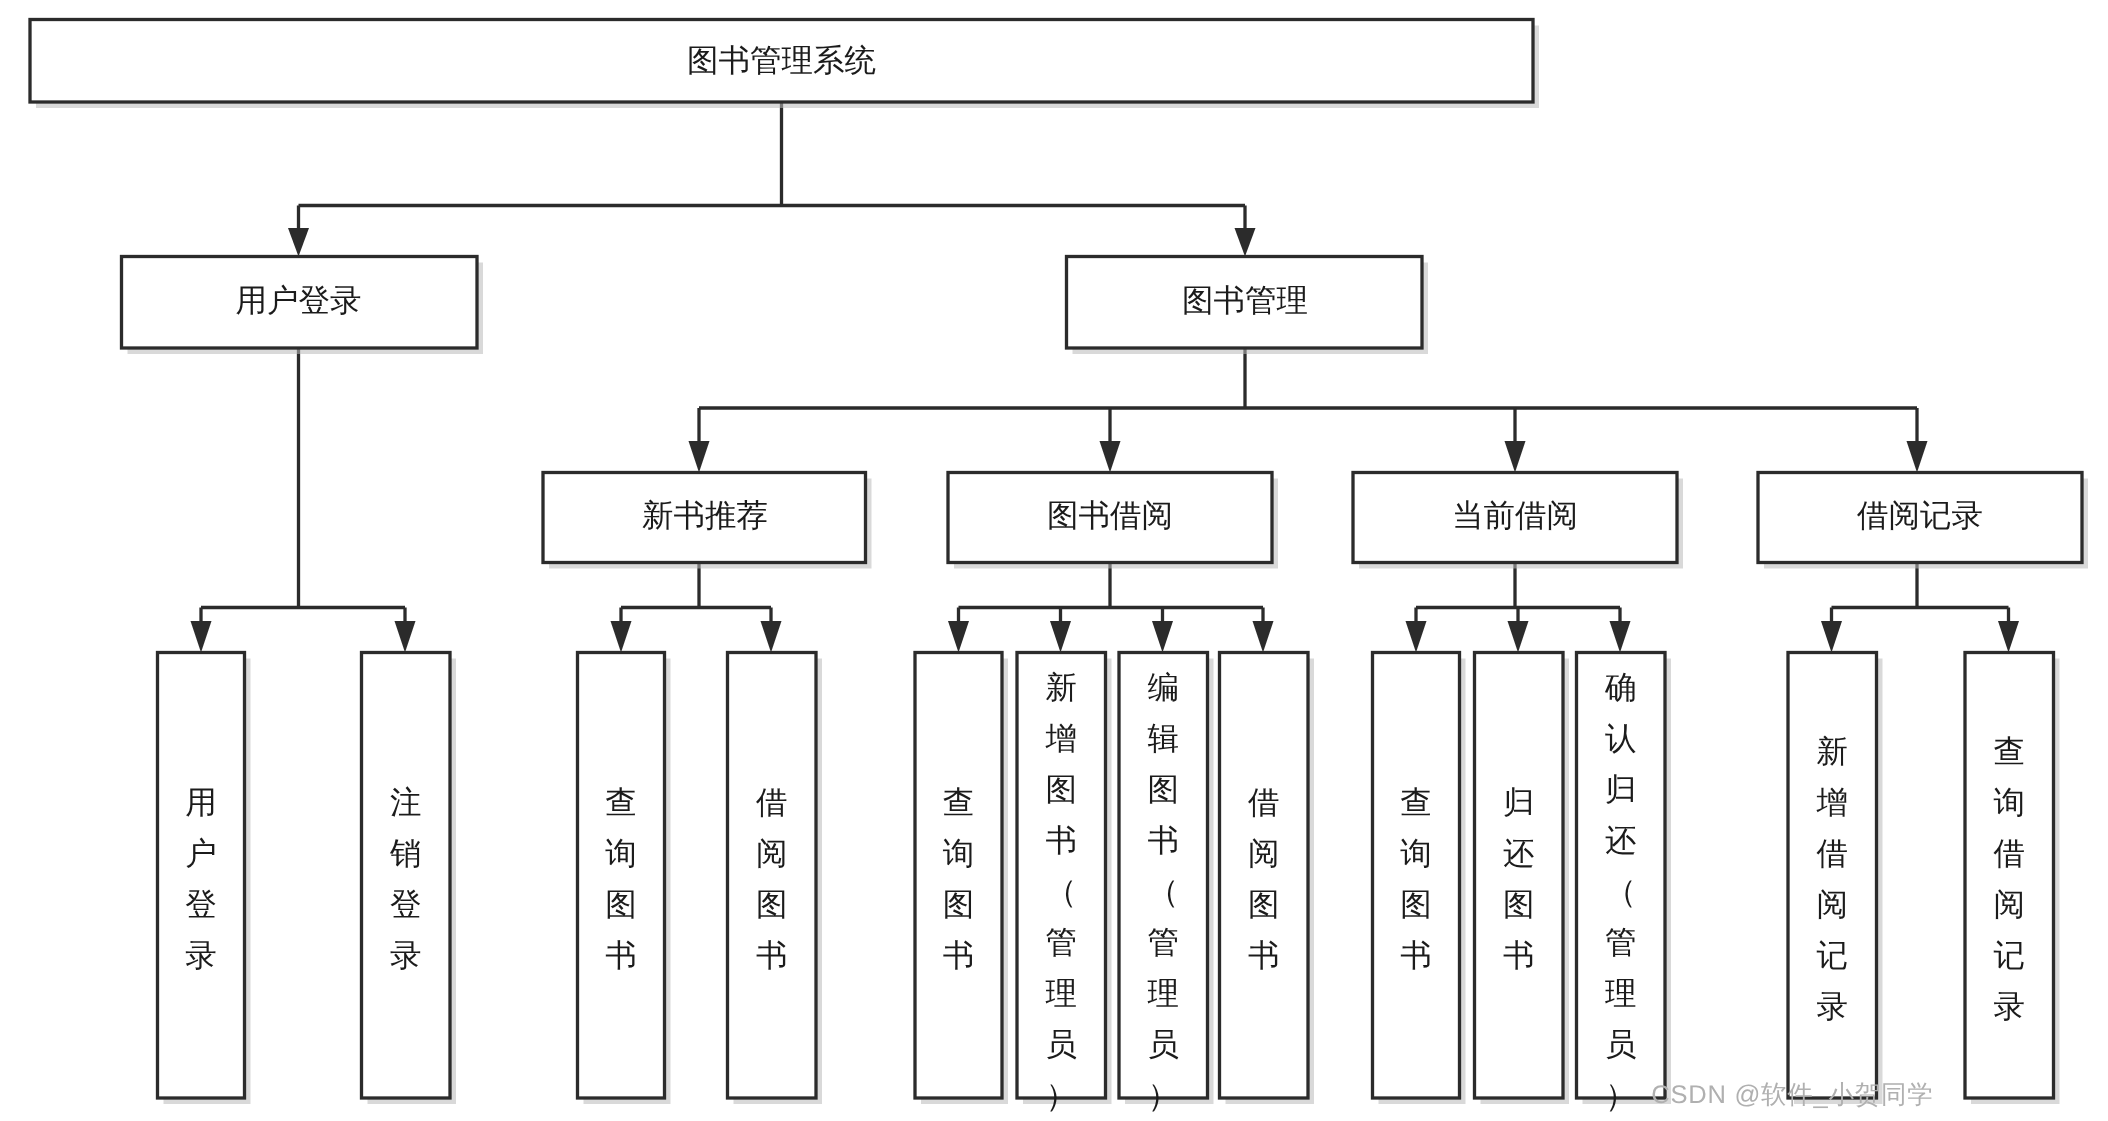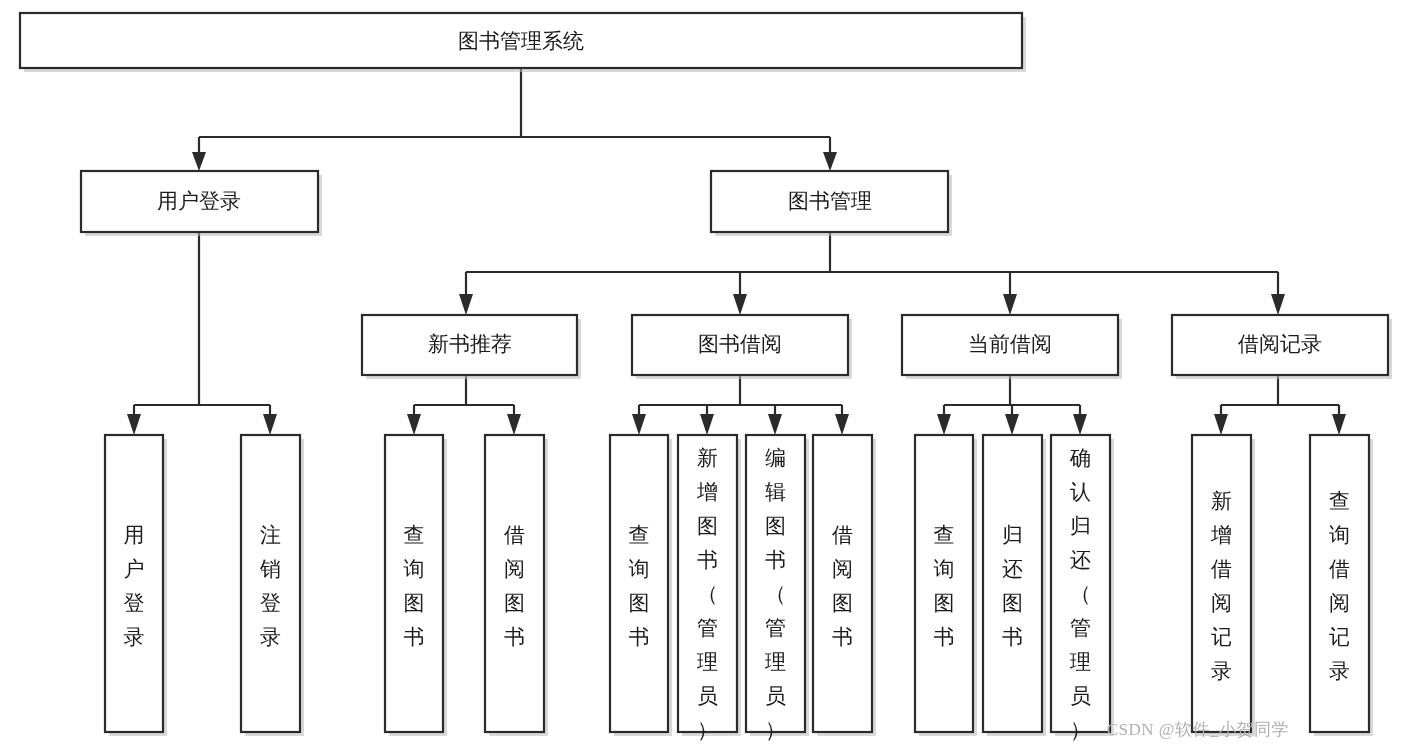--- a/index.html
+++ b/index.html
@@ -54,21 +54,21 @@
   .leaf-label {
     font-family: "Liberation Sans", sans-serif;
     font-size: 21px;
     fill: #1b1b1b;
     text-anchor: middle;
   }
   .watermark {
     position: absolute;
     right: 14px;
     bottom: 6px;
-    font-family: Liberation Serif, serif;
+    font-family: Liberation Sans, sans-serif;
     font-size: 17px;
     color: #b0b0b0;
     letter-spacing: 0.5px;
     white-space: nowrap;
     user-select: none;
     text-align: right;
   }
 </style>
 </head>
 <body>

